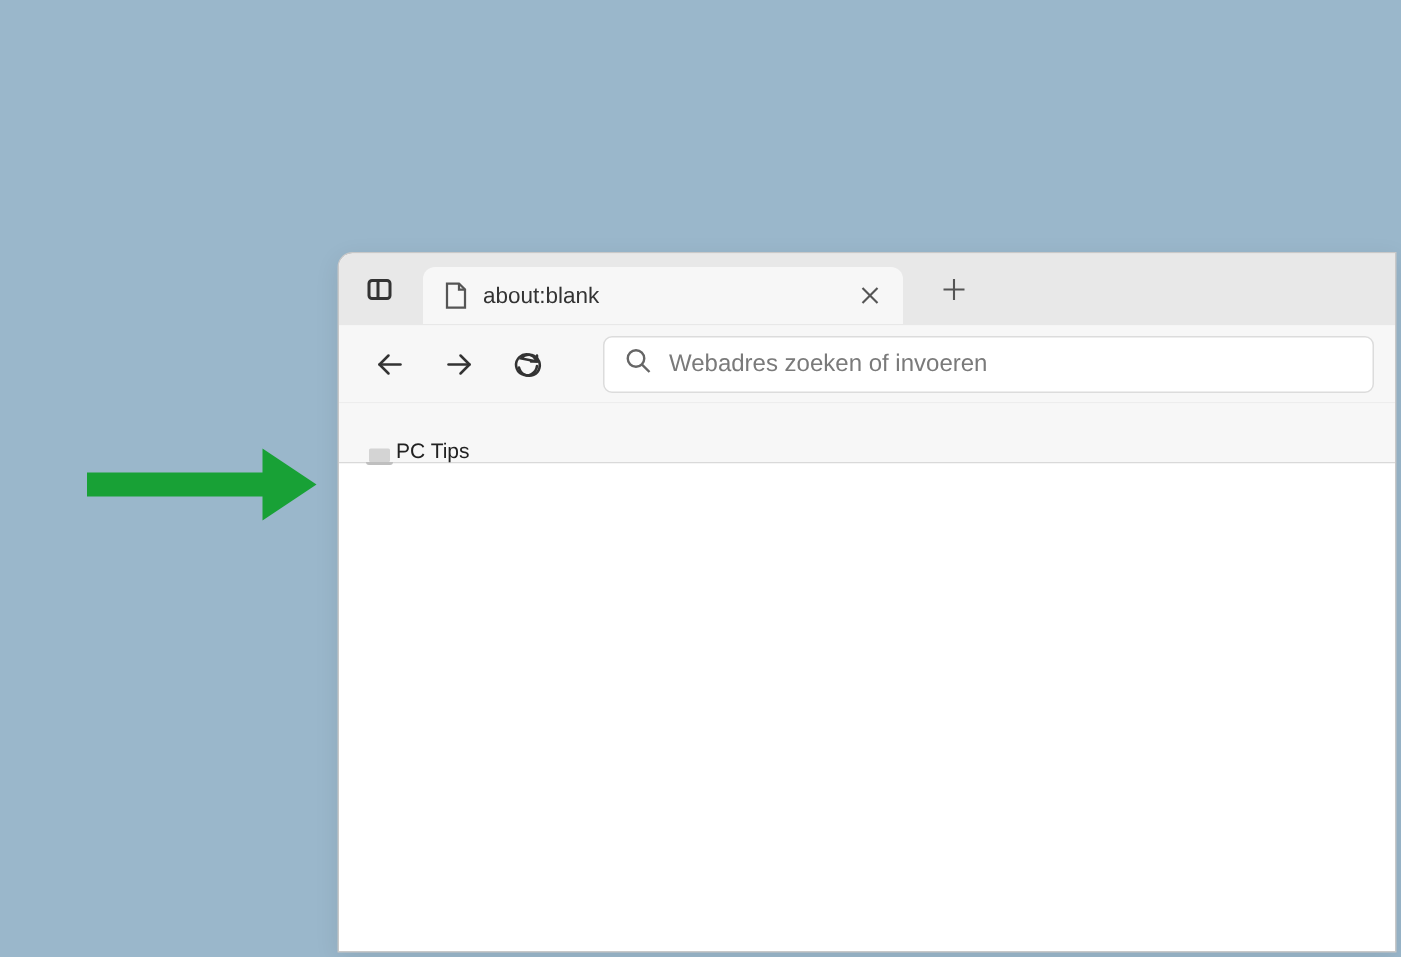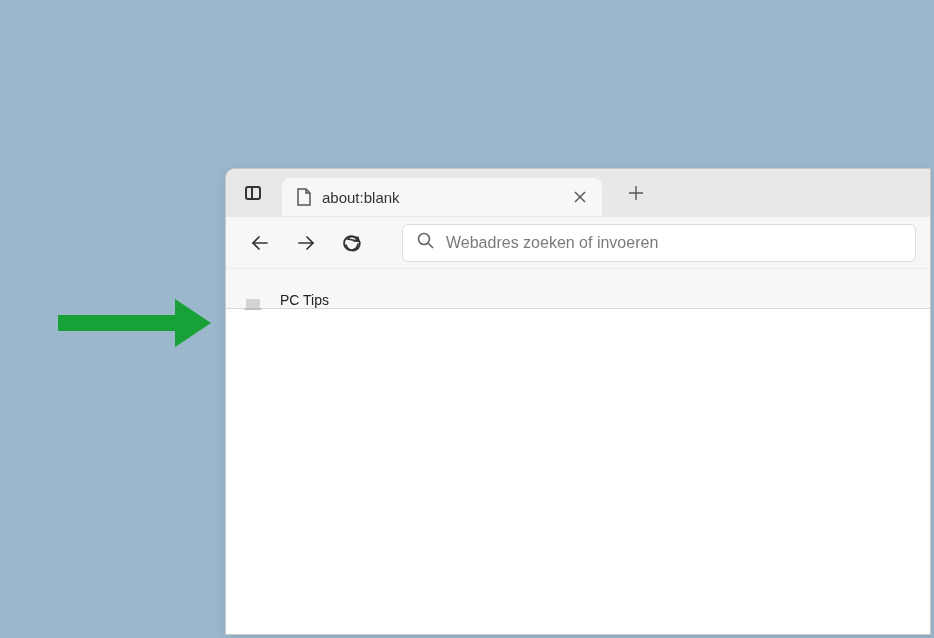--- a/index.html
+++ b/index.html
@@ -148,21 +148,21 @@
       height: 40px;
       background: #f7f7f7;
       display: flex;
       align-items: center;
       padding: 0 12px;
       gap: 8px;
       border-bottom: 1px solid #d9d9d9;
     }
     .bookmark {
       display: flex;
-      gap: 16px;
+      gap: 0;
       padding: 5px 8px;
       border-radius: 4px;
       cursor: pointer;
       margin-top: 22px;
     }
     .bookmark-favicon {
       width: 18px;
       height: 16px;
       position: relative;
     }

